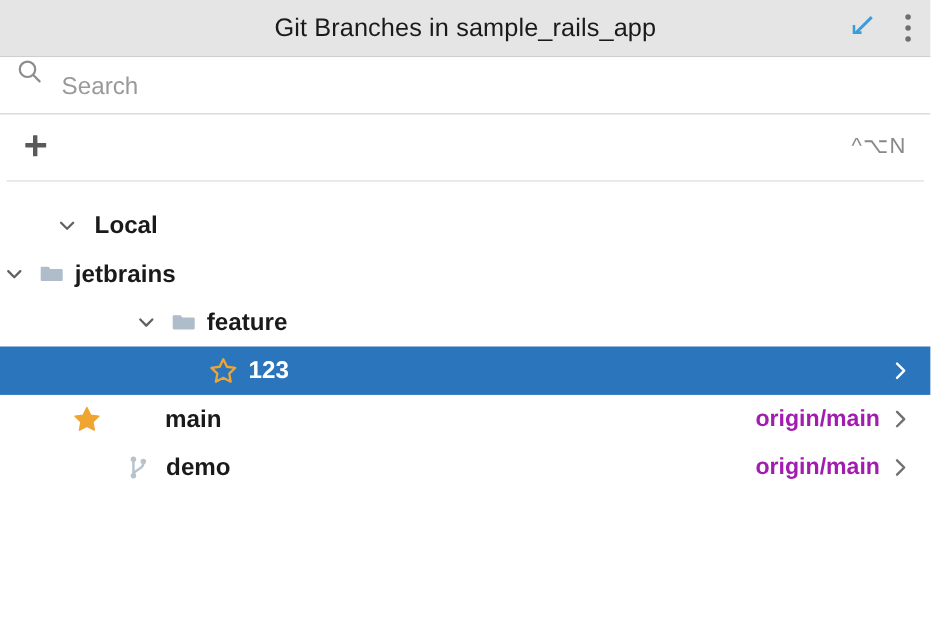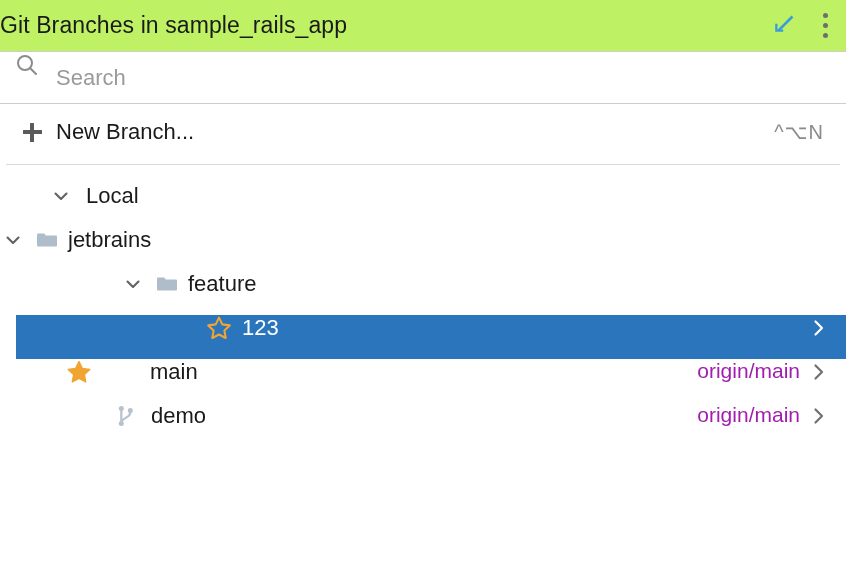--- a/index.html
+++ b/index.html
@@ -21,25 +21,26 @@
     background: #ffffff;
     display: flex;
     flex-direction: column;
   }
 
   
   .titlebar {
     position: relative;
     height: 52px;
     min-height: 52px;
-    background: #bef264;
+    background: #e5e5e5;
     border-bottom: 1px solid #cdcdcd;
     box-sizing: border-box;
     display: flex;
     align-items: center;
+    justify-content: center;
   }
   .titlebar-title {
     font-size: 23px;
     color: #1a1a1a;
     letter-spacing: 0.1px;
     white-space: nowrap;
   }
   .titlebar-actions {
     position: absolute;
     right: 0px;
@@ -167,27 +168,27 @@
 
   
   .tree {
     padding-top: 18px;
     flex: 1 1 auto;
   }
   .tree-row {
     position: relative;
     height: 44px;
     display: flex;
-    align-items: flex-start;
+    align-items: center;
     cursor: default;
     box-sizing: border-box;
+    font-weight: bold;
   }
   .tree-row.selected {
     background: #2a75bb;
-    margin-left: 16px;
   }
   .twisty {
     width: 26px;
     height: 26px;
     flex: 0 0 26px;
     display: flex;
     align-items: center;
     justify-content: center;
   }
   .twisty svg { display: block; }
@@ -260,21 +261,20 @@
     </span>
     <input class="search-input" type="text" placeholder="Search" style="">
   </div>
 
   <div class="actions">
 
     <div class="action-row">
       <span class="action-icon-slot">
         <span class="plus-icon"></span>
       </span>
-      <span class="action-label">New Branch...</span>
       <span class="action-shortcut">^⌥N</span>
     </div>
 
 
   </div>
 
   <div class="separator"></div>
 
   <div class="tree">
 

